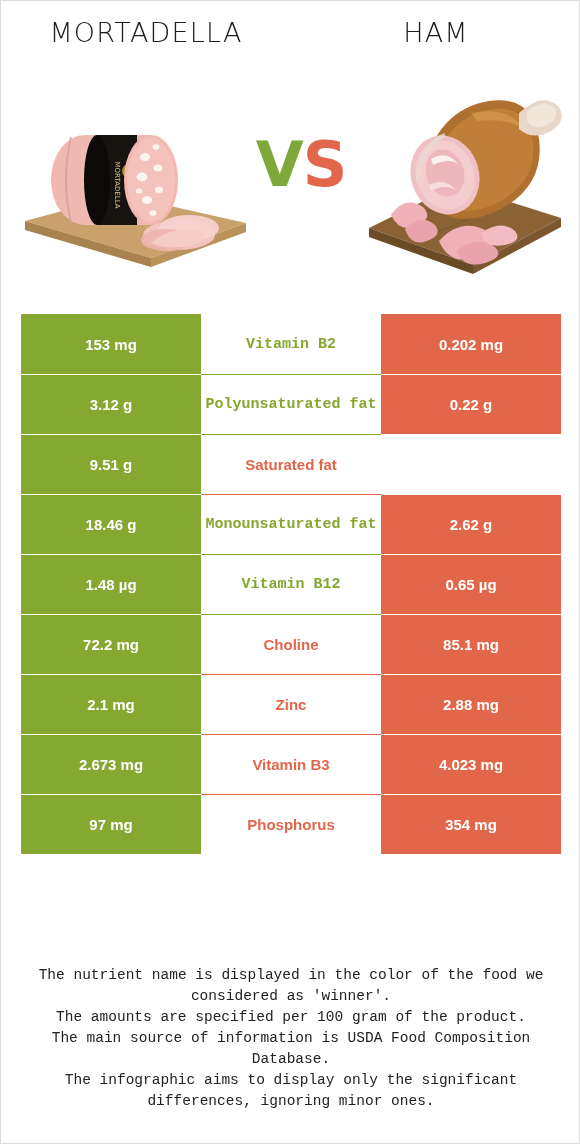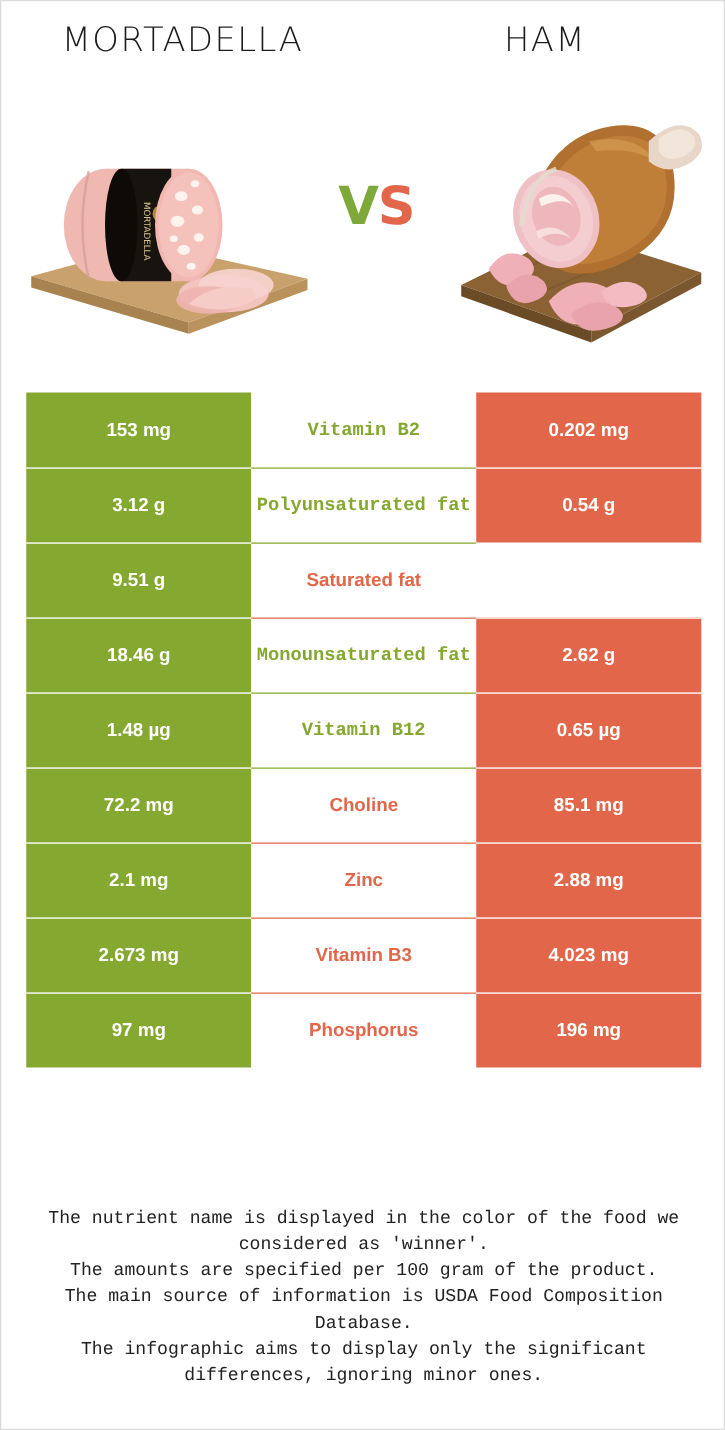--- a/index.html
+++ b/index.html
@@ -59,21 +59,21 @@
   }
   .hero-left  { left: 10px;  width: 250px; }
   .hero-right { left: 360px; width: 210px; }
 
   .vs {
     position: absolute;
     left: 245px;
     top: 52px;
     width: 110px;
     height: 80px;
-    font-size: 42px;
+    font-size: 62px;
     font-weight: 700;
     letter-spacing: -1px;
     line-height: 80px;
     text-align: center;
     font-family: "DejaVu Sans", sans-serif;
   }
   .vs .v { color: #7FA83A; }
   .vs .s { color: #E2674A; }
 
   .food-svg { display: block; width: 100%; height: 100%; }
@@ -238,21 +238,21 @@
 
   <div class="table" id="comparison-table">
       <div class="row">
         <div class="cell cell-left">153 mg</div>
         <div class="cell cell-mid win-green">Vitamin B2</div>
         <div class="cell cell-right">0.202 mg</div>
       </div>
       <div class="row">
         <div class="cell cell-left">3.12 g</div>
         <div class="cell cell-mid win-green bt-green">Polyunsaturated fat</div>
-        <div class="cell cell-right">0.54 g</div>
+        <div class="cell cell-right">0.22 g</div>
       </div>
       <div class="row">
         <div class="cell cell-left">9.51 g</div>
         <div class="cell cell-mid win-orange bt-green">Saturated fat</div>
       </div>
       <div class="row">
         <div class="cell cell-left">18.46 g</div>
         <div class="cell cell-mid win-green bt-orange">Monounsaturated fat</div>
         <div class="cell cell-right">2.62 g</div>
       </div>
@@ -272,21 +272,21 @@
         <div class="cell cell-right">2.88 mg</div>
       </div>
       <div class="row">
         <div class="cell cell-left">2.673 mg</div>
         <div class="cell cell-mid win-orange bt-orange">Vitamin B3</div>
         <div class="cell cell-right">4.023 mg</div>
       </div>
       <div class="row">
         <div class="cell cell-left">97 mg</div>
         <div class="cell cell-mid win-orange bt-orange">Phosphorus</div>
-        <div class="cell cell-right">196 mg</div>
+        <div class="cell cell-right">354 mg</div>
       </div>
     </div>
 
   <div class="footnote">
     <p>The nutrient name is displayed in the color of the food we considered as 'winner'.</p>
     <p>The amounts are specified per 100 gram of the product.</p>
     <p>The main source of information is USDA Food Composition Database.</p>
     <p>The infographic aims to display only the significant differences, ignoring minor ones.</p>
   </div>
 

